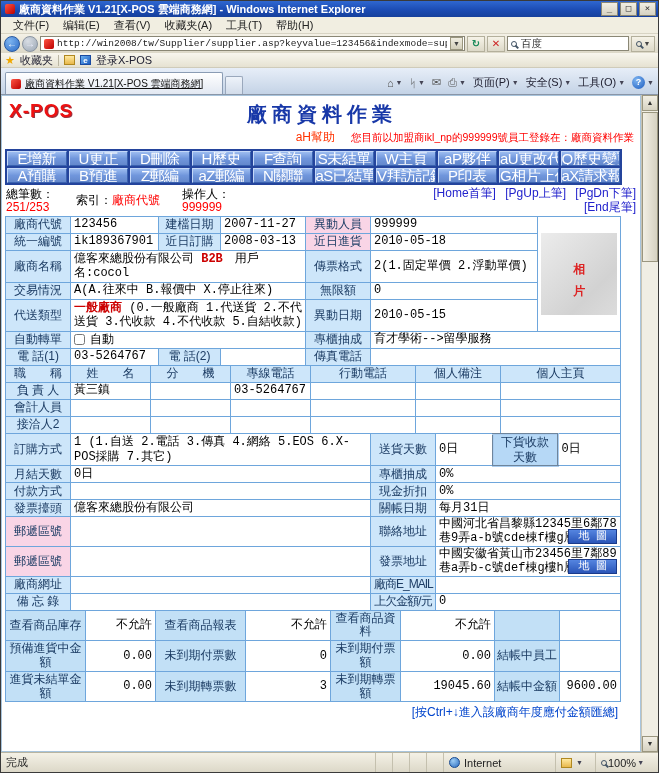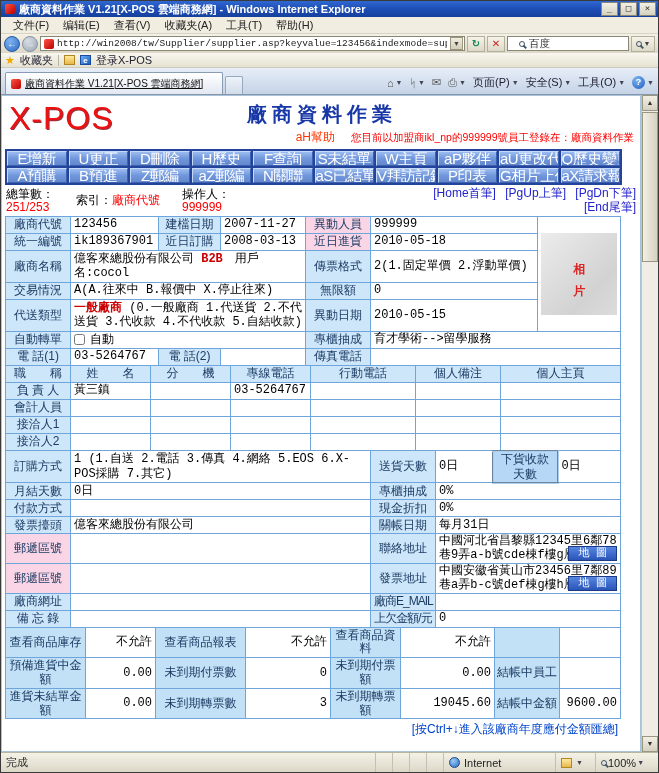--- a/index.html
+++ b/index.html
@@ -20,21 +20,21 @@
   
   .addrbar { height: 19px; background: linear-gradient(180deg,#f4f1e6,#dcd8c8); display: flex; align-items: center; padding: 0 3px; gap: 2px; flex: none; }
   .navcircle { width: 16px; height: 16px; border-radius: 50%; border: 1px solid #2a5aa0; background: radial-gradient(circle at 35% 30%,#7db4f0,#2d6cc8); color: #fff; font-size: 10px; line-height: 14px; text-align: center; flex: none; }
   .navcircle.fwd { background: radial-gradient(circle at 35% 30%,#d8dde4,#9aa6b4); border-color: #8a94a0; color: #eef; }
   .addrfield { flex: 1; height: 15px; background: #fff; border: 1px solid #8a8775; display: flex; align-items: center; padding: 0 1px 0 3px; gap: 3px; overflow: hidden; }
   .addrfield .url { font-family: "Liberation Mono", "DejaVu Sans Mono", monospace; font-size: 9.5px; color: #222; white-space: nowrap; overflow: hidden; flex: 1; }
   .ddbtn { width: 13px; height: 13px; background: linear-gradient(180deg,#f0ede0,#d2ceba); border: 1px solid #9a967f; font-size: 7px; line-height: 11px; text-align: center; color: #444; flex: none; }
   .smallbtn { width: 18px; height: 16px; border: 1px solid #b4b09c; background: linear-gradient(180deg,#f6f3e8,#ddd9c8); text-align: center; font-size: 10px; line-height: 14px; flex: none; }
   .smallbtn.refresh { color: #1a8a5a; font-weight: bold; }
   .smallbtn.stop { color: #cc2222; font-weight: bold; }
-  .searchbox { width: 122px; height: 15px; background: #fff; border: 1px solid #8a8775; display: flex; align-items: center; padding: 0 11px; gap: 4px; flex: none; }
+  .searchbox { width: 122px; height: 15px; background: #fff; border: 1px solid #8a8775; display: flex; align-items: center; padding: 0 3px; gap: 4px; flex: none; }
   .searchbox .stext { font-size: 10.5px; color: #333; }
   .mag { width: 6px; height: 6px; border: 1.5px solid #456; border-radius: 50%; position: relative; flex: none; }
   .mag::after { content: ""; position: absolute; width: 4px; height: 1.5px; background: #456; transform: rotate(45deg); right: -3px; bottom: -2px; }
   .searchbtn { width: 24px; height: 16px; border: 1px solid #b4b09c; background: linear-gradient(180deg,#f6f3e8,#ddd9c8); display: flex; align-items: center; justify-content: center; gap: 2px; flex: none; }
   .searchbtn .arr { font-size: 7px; color: #444; }
 
   
   .favbar { height: 15px; background: linear-gradient(180deg,#f8f6ee,#e6e2d2); border-bottom: 1px solid #cfcbba; display: flex; align-items: center; padding-left: 4px; gap: 5px; flex: none; font-size: 11px; color: #223; }
   .star { color: #f0a800; font-size: 11px; }
   .sep { width: 1px; height: 11px; background: #bab6a4; }
@@ -55,21 +55,21 @@
   
   .contentwrap { flex: 1; display: flex; overflow: hidden; background: #fff; border-top: 1px solid #8a96a8; }
   .page { flex: 1; overflow: hidden; background: #fff; border: 1px solid #a8c4dc; padding: 2px 0 0 2px; }
   .vscroll { width: 17px; background: #f0eee4; border-left: 1px solid #c8c4b4; display: flex; flex-direction: column; flex: none; }
   .scrollbtn { height: 16px; background: linear-gradient(180deg,#f2efe4,#d6d2c2); border: 1px solid #9a967f; text-align: center; font-size: 7px; line-height: 14px; color: #333; flex: none; }
   .scrollthumb { height: 150px; background: linear-gradient(90deg,#f2efe4,#d6d2c2); border: 1px solid #9a967f; margin-top: 1px; flex: none; }
   .scrolltrack { flex: 1; }
 
   
   .pg-header { position: relative; height: 30px; }
-  .logo { position: absolute; left: 5px; top: 2px; font-size: 32px; font-weight: normal; color: #ee1111; letter-spacing: 1px; text-shadow: 1px 1px 0 #99323f; font-family: "Liberation Sans", sans-serif; }
+  .logo { position: absolute; left: 5px; top: 2px; font-size: 19px; font-weight: bold; color: #ee1111; letter-spacing: 1px; text-shadow: 1px 1px 0 #99323f; font-family: "Liberation Sans", sans-serif; }
   .pg-title { text-align: center; font-family: "DejaVu Serif", serif; font-weight: bold; font-size: 20px; color: #1838a8; letter-spacing: 5px; padding-top: 3px; }
   .hdr-right { display: flex; justify-content: flex-end; align-items: center; gap: 16px; padding: 1px 6px 2px 0; }
   .help-link { color: #ff3300; font-size: 12px; }
   .login-info { color: #ff0000; font-size: 10.5px; }
 
   
   .btnstrip { background: #24449c; padding: 2px; margin: 1px 2px 0 1px; width: 617px; }
   .btnrow { display: grid; grid-template-columns: repeat(10,1fr); gap: 2px; }
   .btnrow + .btnrow { margin-top: 2px; }
   .xbtn { height: 15px; background: linear-gradient(180deg,#9cbcf0 0%,#7096dc 50%,#6488cc 100%); border: 1px solid #3a62b0; border-top-color: #c4d8f8; border-left-color: #c4d8f8; color: #fff; font-size: 15px; line-height: 13px; text-align: center; white-space: nowrap; overflow: hidden; letter-spacing: -0.5px; }
@@ -370,29 +370,20 @@
         <tr>
           <td class="lbl">會計人員</td>
           <td class="val"></td>
           <td class="val"></td>
           <td class="val"></td>
           <td class="val"></td>
           <td class="val"></td>
           <td class="val"></td>
         </tr>
         <tr>
-          <td class="lbl">接洽人1</td>
-          <td class="val"></td>
-          <td class="val"></td>
-          <td class="val"></td>
-          <td class="val"></td>
-          <td class="val"></td>
-          <td class="val"></td>
-        </tr>
-        <tr>
           <td class="lbl">接洽人2</td>
           <td class="val"></td>
           <td class="val"></td>
           <td class="val"></td>
           <td class="val"></td>
           <td class="val"></td>
           <td class="val"></td>
         </tr>
       </tbody>
         </table>

